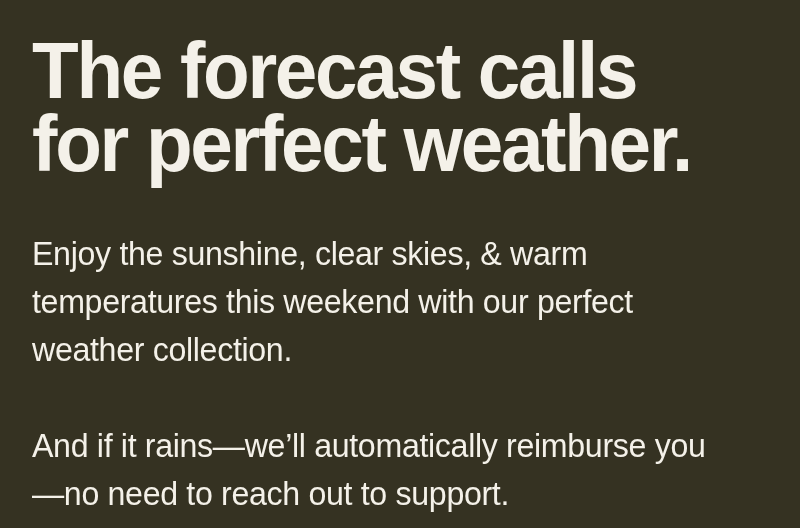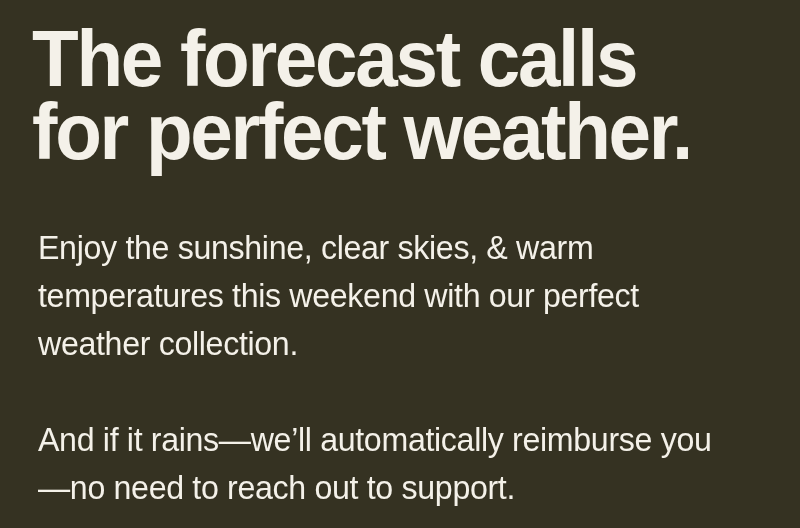--- a/index.html
+++ b/index.html
@@ -12,21 +12,21 @@
     overflow: hidden;
     background: #353222;
     font-family: "Liberation Sans", sans-serif;
     -webkit-font-smoothing: antialiased;
   }
 
   .promo-panel {
     width: 800px;
     height: 528px;
     box-sizing: border-box;
-    padding: 4px 32px;
+    padding: 16px 32px;
     background: #353222;
     color: #F4F1E9;
     display: block;
     position: relative;
   }
 
   .headline {
     margin: 0;
     padding-top: 18px;
     font-family: "Liberation Sans", sans-serif;
@@ -34,21 +34,21 @@
     font-size: 80px;
     line-height: 73px;
     letter-spacing: -2.4px;
     color: #F4F1E9;
     transform: scaleX(0.955);
     transform-origin: left top;
     white-space: pre-line;
   }
 
   .body-copy {
-    margin: 6px;
+    margin: 0;
     padding-top: 50px;
     max-width: 700px;
   }
 
   .body-paragraph {
     margin: 0;
     font-family: "Liberation Sans", sans-serif;
     font-weight: 400;
     font-size: 33px;
     line-height: 48px;

